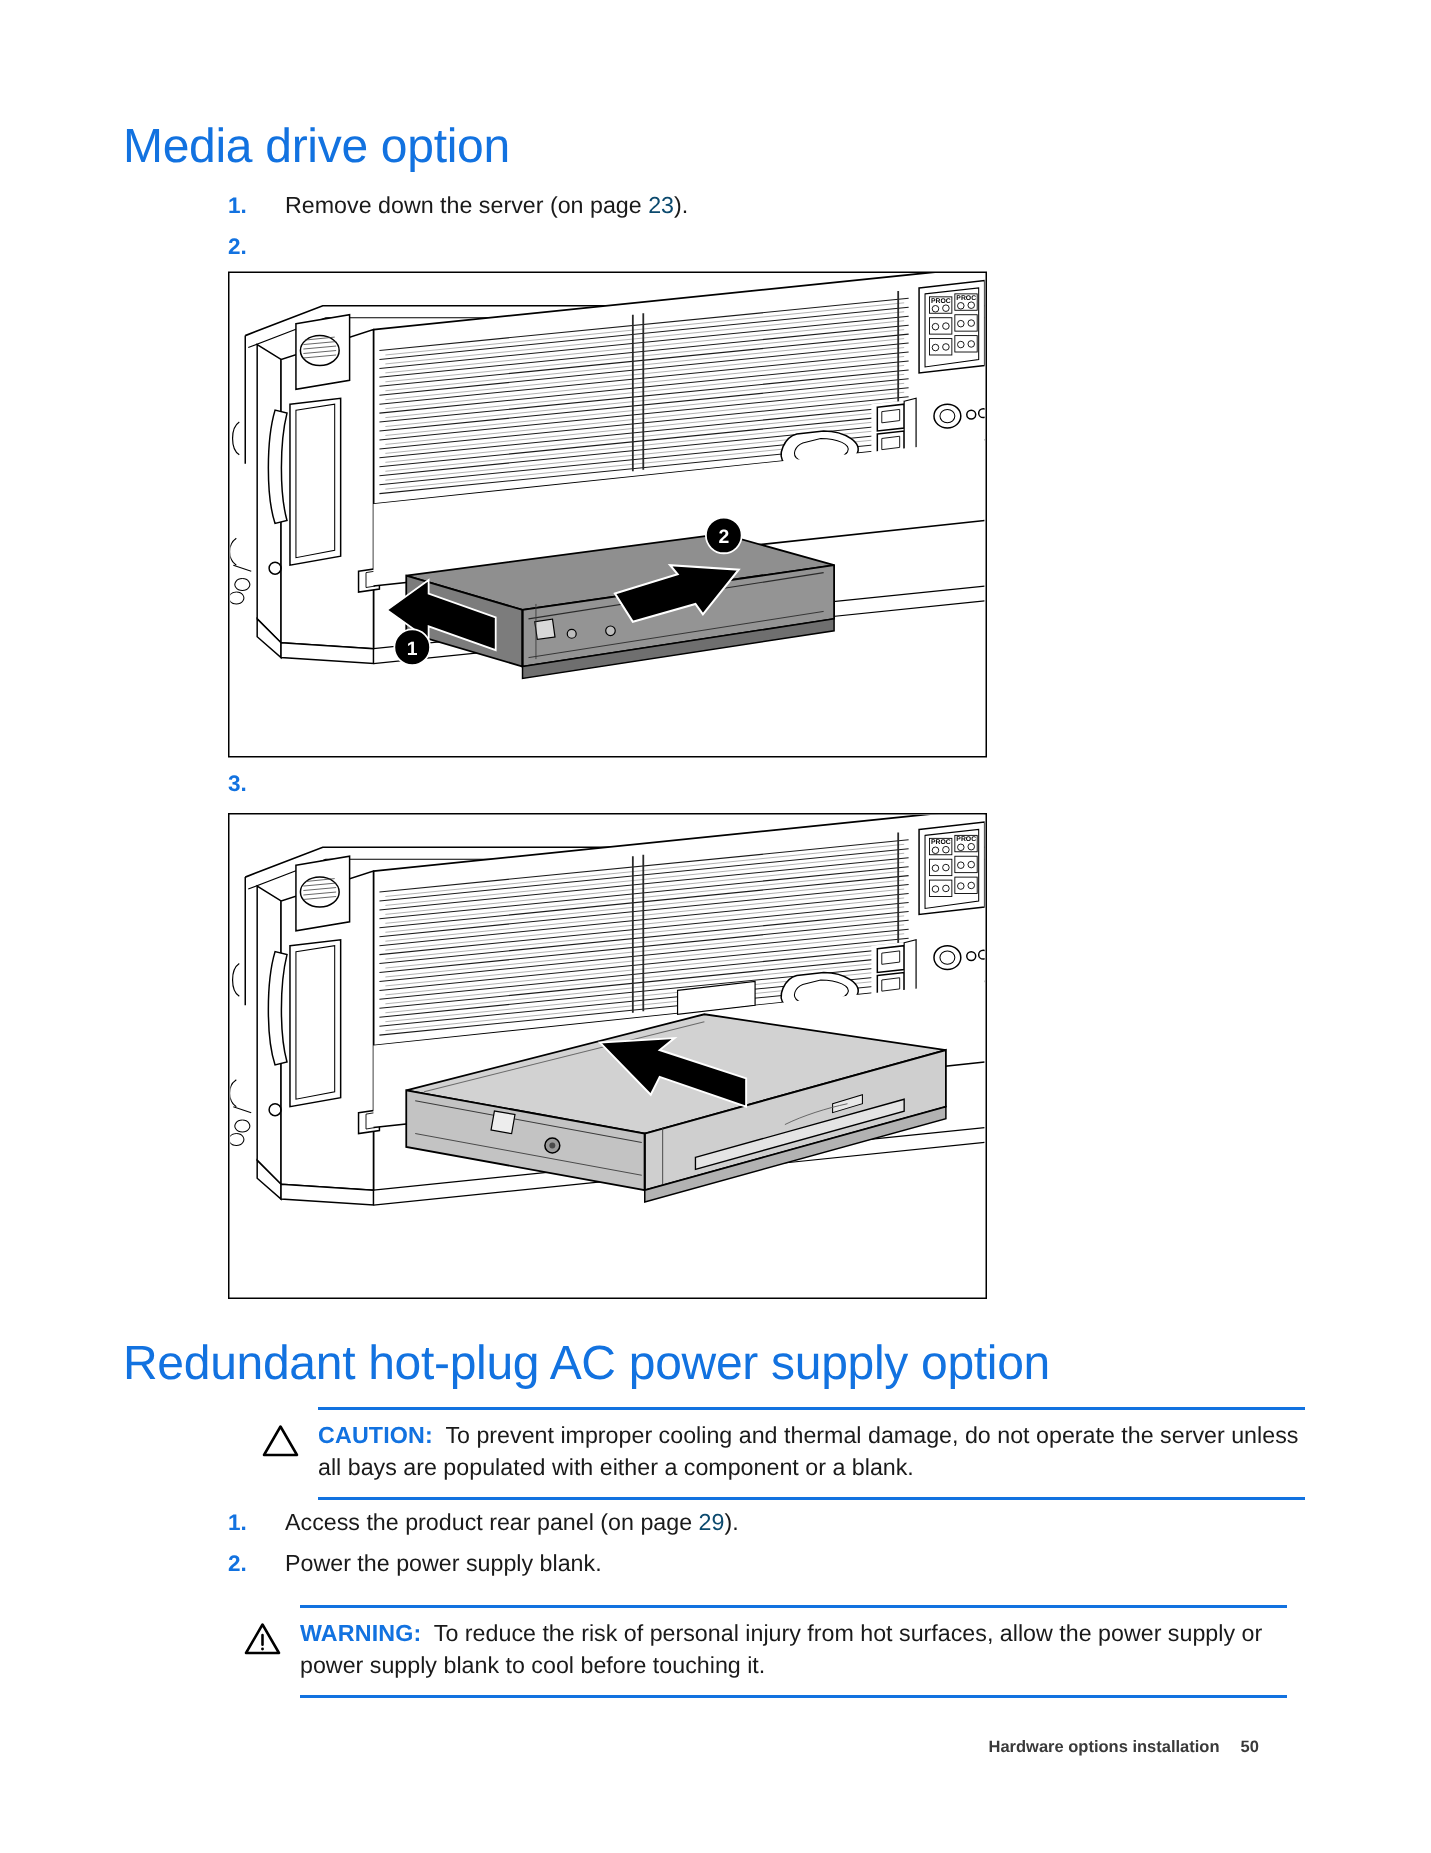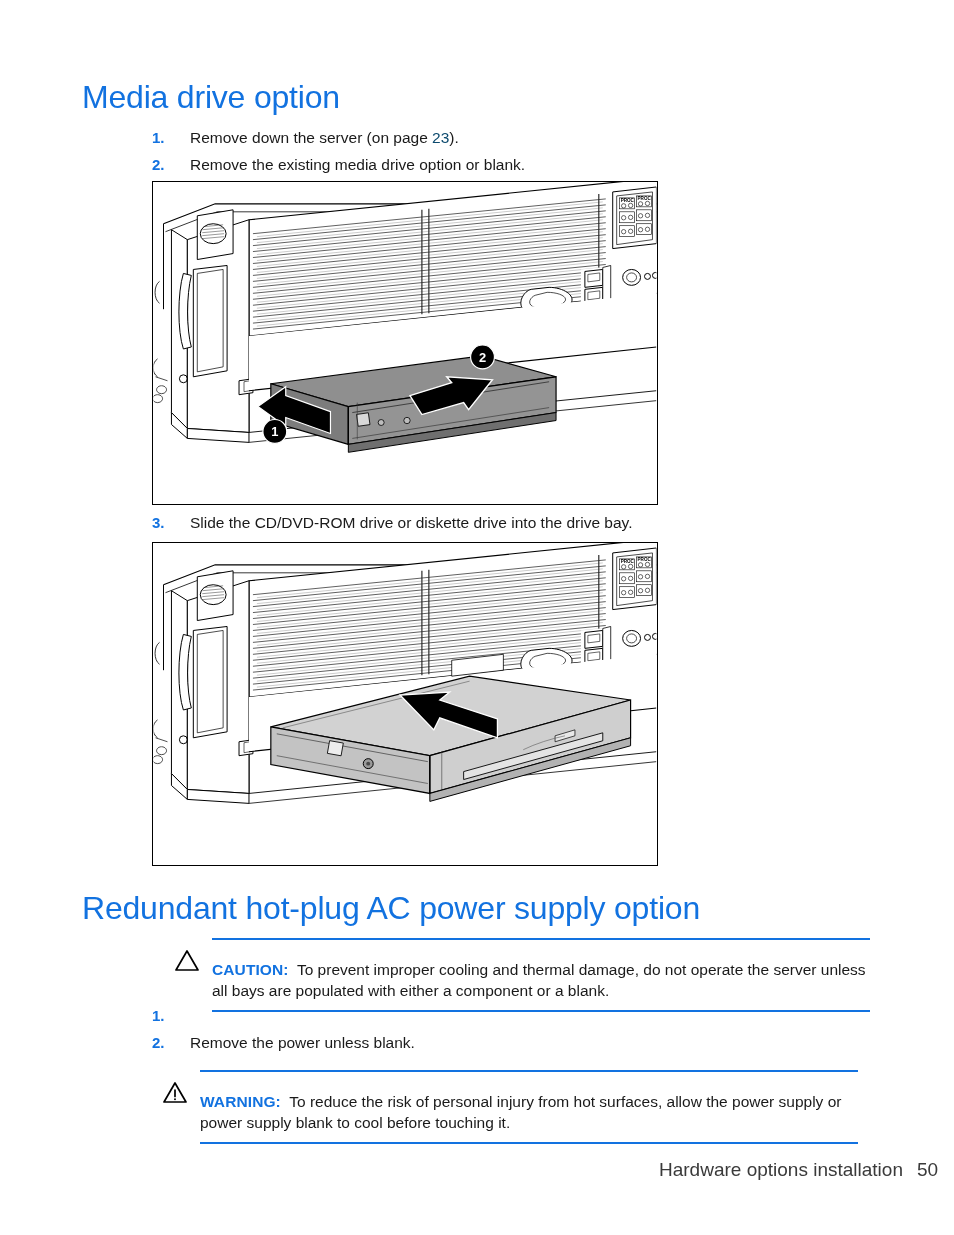--- a/index.html
+++ b/index.html
@@ -76,52 +76,52 @@
     position: absolute;
     left: -38px;
     top: 9px;
     width: 26px;
     height: 24px;
   }
   .notice .body {
     font-size: 15.5px;
     line-height: 21px;
     color: #1a1a1a;
-    padding: 19px 0 9px 0;
+    padding: 7px 0 9px 0;
   }
   .notice .label {
     color: #1272e0;
     font-weight: bold;
     letter-spacing: 0.1px;
   }
 
   
   .footer {
     position: absolute;
-    font-size: 19px;
+    font-size: 11px;
     color: #3a3a3a;
     white-space: nowrap;
+    font-weight: bold;
   }
   .footer .pg { margin-left: 14px; }
 </style>
 </head>
 <body>
 
 <div class="page">
 
   <div class="h1" id="heading-media">Media drive option</div>
 
   <div class="step" style="left:152px; top:128px; width:560px;">
     <span class="num">1.</span>
     <span class="txt"><span>Remove down the server (on page </span><span class="pref">23</span><span>).</span></span>
   </div>
 
   <div class="step" style="left:152px; top:155px; width:560px;">
     <span class="num">2.</span>
-    <span class="txt">Remove the existing media drive option or blank.</span>
   </div>
 
   <div class="figure" id="figure-1" style="left:152px; top:181px; width:506px; height:324px;">
     <svg viewBox="0 0 506 324" xmlns="http://www.w3.org/2000/svg">
       <defs>
         <clipPath id="clipFig1">
             <rect x="0" y="0" width="506" height="324"></rect>
           </clipPath>
       </defs>
       <g clip-path="url(#clipFig1)" fill="none" stroke="#000" stroke-width="1">
@@ -282,21 +282,20 @@
         <path d="M178 231 L133 215 L133 206 L105 226 L133 246 L133 237 L178 253 Z" fill="#000" stroke="#fff" stroke-width="1.2"></path>
 
         <circle cx="122" cy="251" r="12" fill="#000" stroke="#fff" stroke-width="1.2"></circle>
         <text x="122" y="256" fill="#fff" stroke="none" font-family="Liberation Sans" font-size="13" font-weight="bold" text-anchor="middle">1</text>
       </g>
     </svg>
   </div>
 
   <div class="step" style="left:152px; top:513px; width:600px;">
     <span class="num">3.</span>
-    <span class="txt">Slide the CD/DVD-ROM drive or diskette drive into the drive bay.</span>
   </div>
 
   <div class="figure" id="figure-2" style="left:152px; top:542px; width:506px; height:324px;">
     <svg viewBox="0 0 506 324" xmlns="http://www.w3.org/2000/svg">
       <defs>
         <clipPath id="clipFig2">
             <rect x="0" y="0" width="506" height="324"></rect>
           </clipPath>
       </defs>
       <g clip-path="url(#clipFig2)" fill="none" stroke="#000" stroke-width="1">
@@ -464,25 +463,26 @@
     <span class="icon">
       <svg viewBox="0 0 26 24" xmlns="http://www.w3.org/2000/svg">
         <path d="M13 2 L24 21 L2 21 Z" fill="none" stroke="#000" stroke-width="1.7" stroke-linejoin="round"></path>
       </svg>
     </span>
     <div class="body"><span class="label">CAUTION:</span>&nbsp; <span>To prevent improper cooling and thermal damage, do not operate the server unless all bays are populated with either a component or a blank.</span></div>
   </div>
 
   <div class="step" style="left:152px; top:1006px; width:560px;">
     <span class="num">1.</span>
+    <span class="txt"><span>Access the product rear panel (on page </span><span class="pref">29</span><span>).</span></span>
   </div>
 
   <div class="step" style="left:152px; top:1033px; width:560px;">
     <span class="num">2.</span>
-    <span class="txt">Remove the power unless blank.</span>
+    <span class="txt">Power the power supply blank.</span>
   </div>
 
   <div class="notice" style="left:200px; top:1058px; width:658px;margin-top:12px;">
     <span class="icon">
       <svg viewBox="0 0 26 24" xmlns="http://www.w3.org/2000/svg">
         <path d="M13 2 L24 21 L2 21 Z" fill="none" stroke="#000" stroke-width="1.7" stroke-linejoin="round"></path>
         <path d="M13 9 L13 15.5" stroke="#000" stroke-width="1.7" stroke-linecap="round"></path>
         <circle cx="13" cy="18.3" r="0.95" fill="#000"></circle>
       </svg>
     </span>

